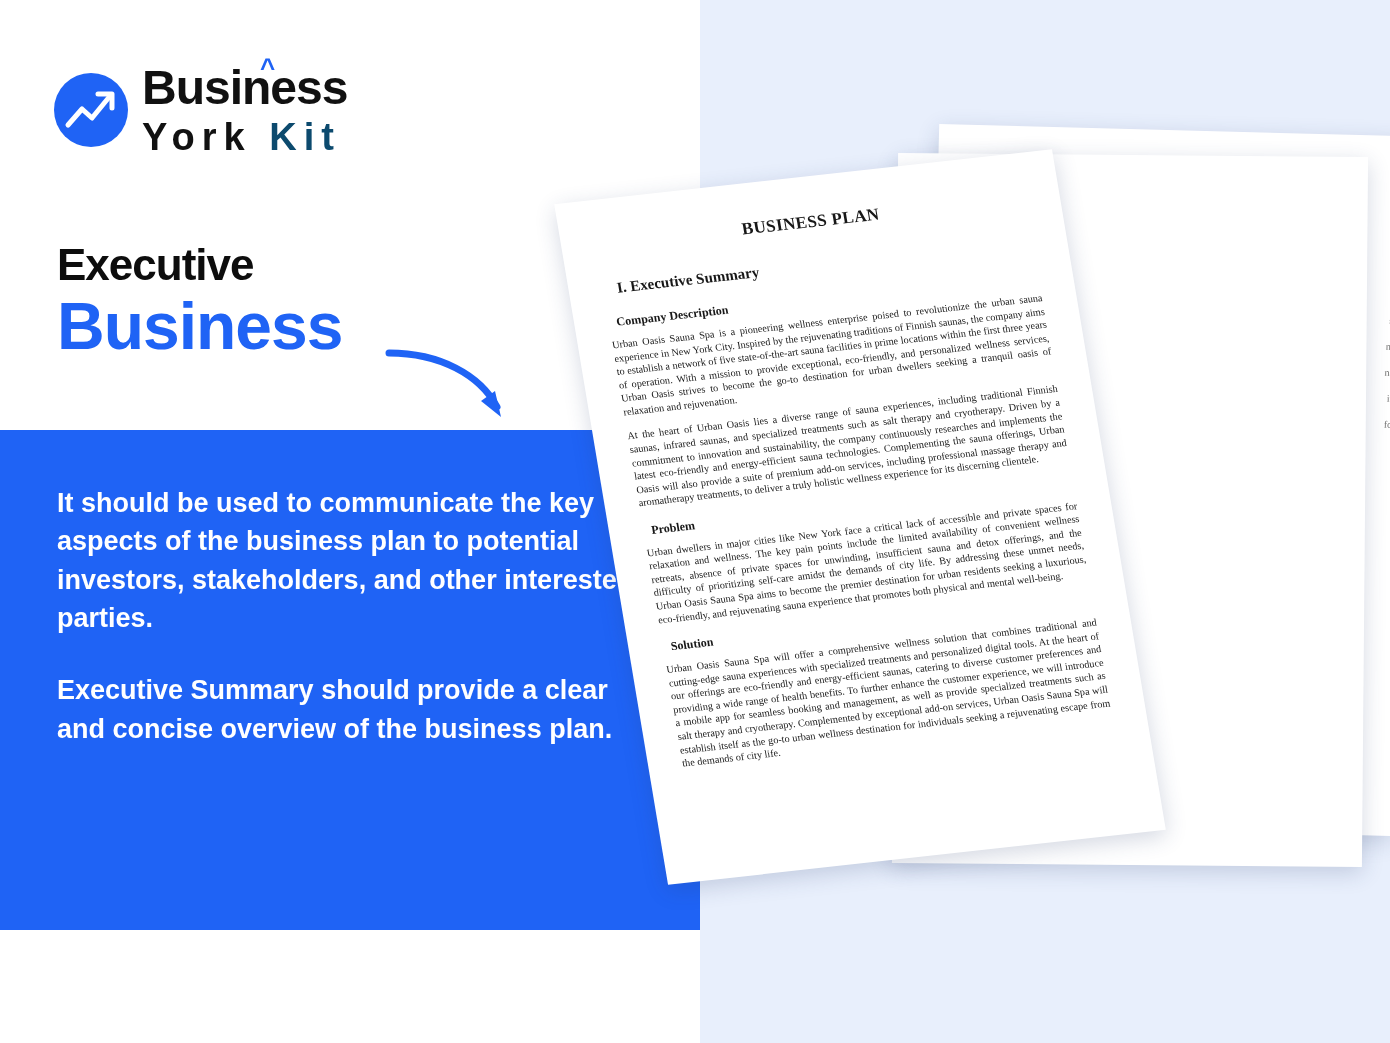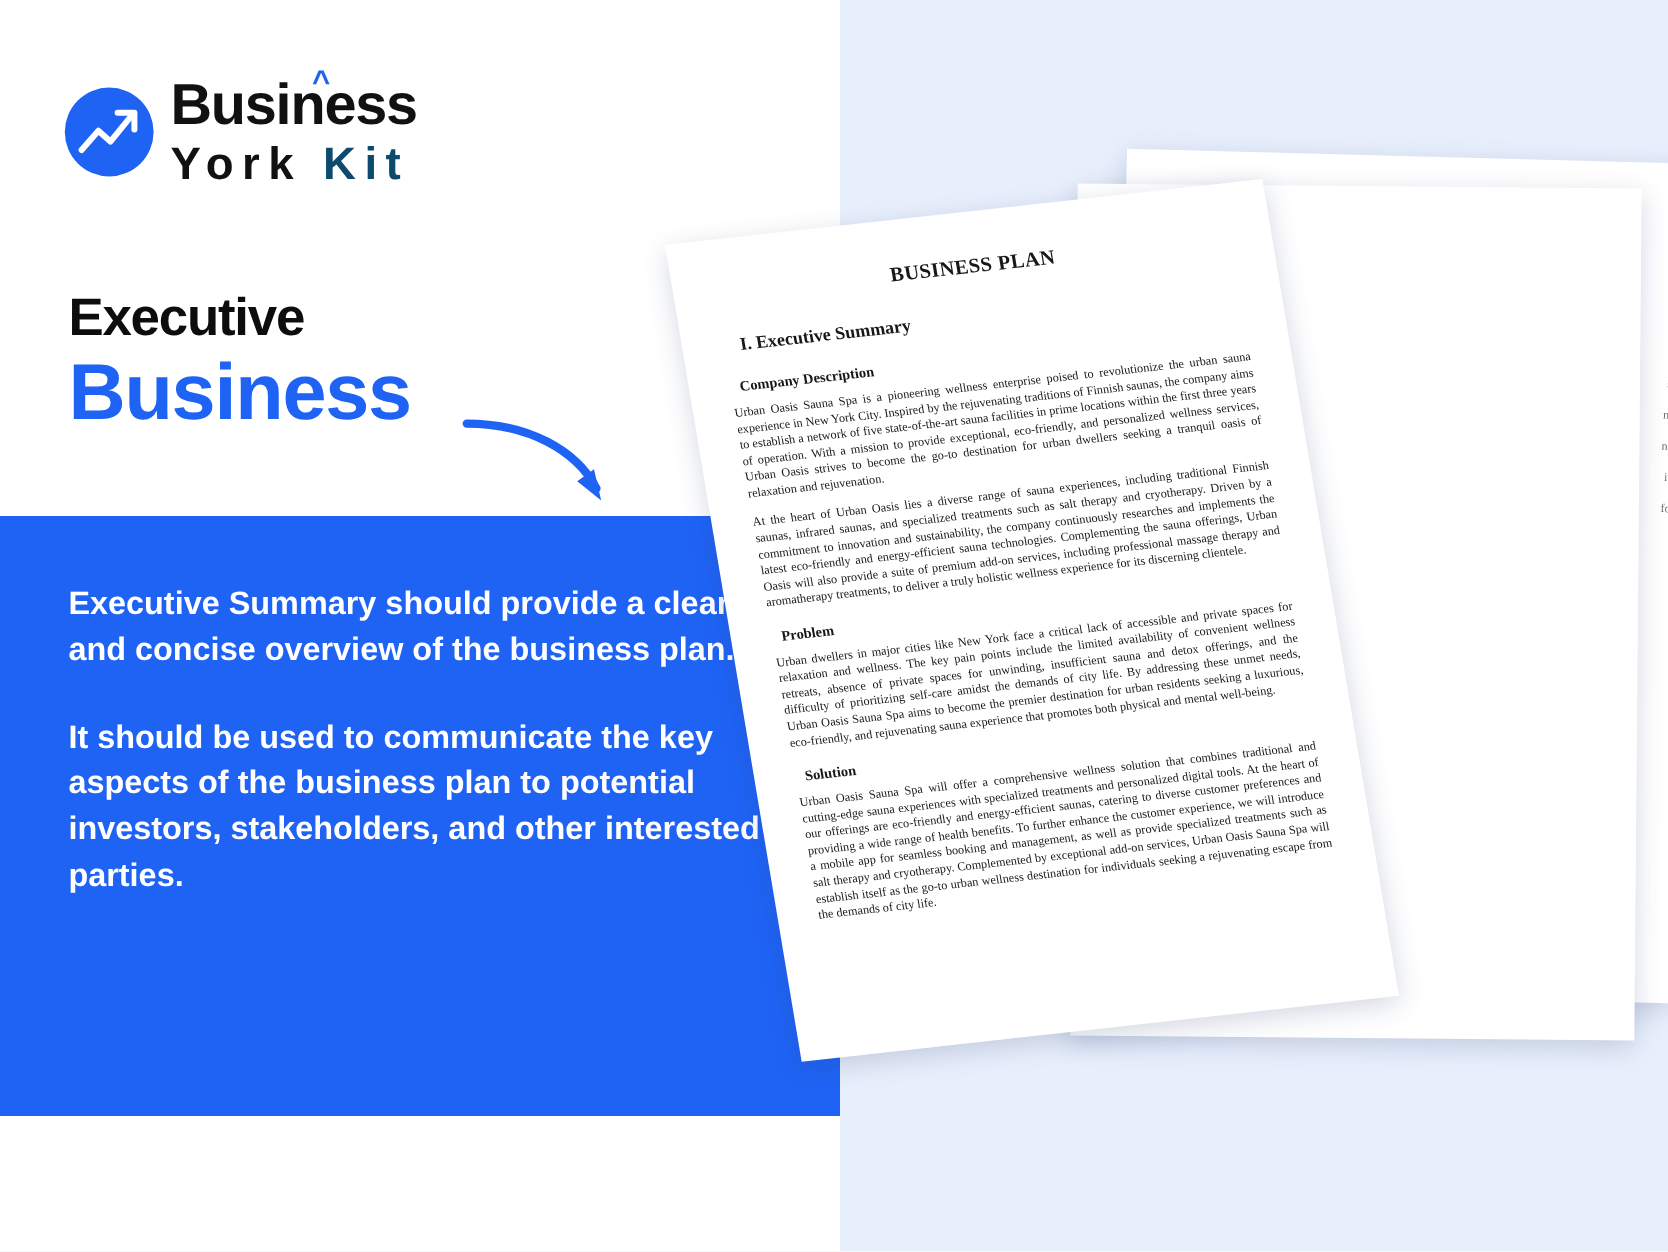--- a/index.html
+++ b/index.html
@@ -273,22 +273,22 @@
     <div class="l1">Executive</div>
     <div class="l2">Business</div>
   </div>
 
   <svg class="arrow-svg" width="130" height="90" viewBox="0 0 130 90">
     <path d="M4 8 C 55 8, 95 30, 112 62" stroke="#1f63f5" stroke-width="7" fill="none" stroke-linecap="round"></path>
     <path d="M96 56 L116 72 L110 46" fill="#1f63f5"></path>
   </svg>
 
   <div class="blue-copy">
+    <p>It should be used to communicate the key aspects of the business plan to potential investors, stakeholders, and other interested parties.</p>
     <p>Executive Summary should provide a clear and concise overview of the business plan.</p>
-    <p>It should be used to communicate the key aspects of the business plan to potential investors, stakeholders, and other interested parties.</p>
   </div>
 
   <div class="docs">
 
     <div class="paper paper3">
       <div class="edge-lines">
         <div>na</div>
         <div>l</div>
         <div>sh</div>
         <div>nts</div>

